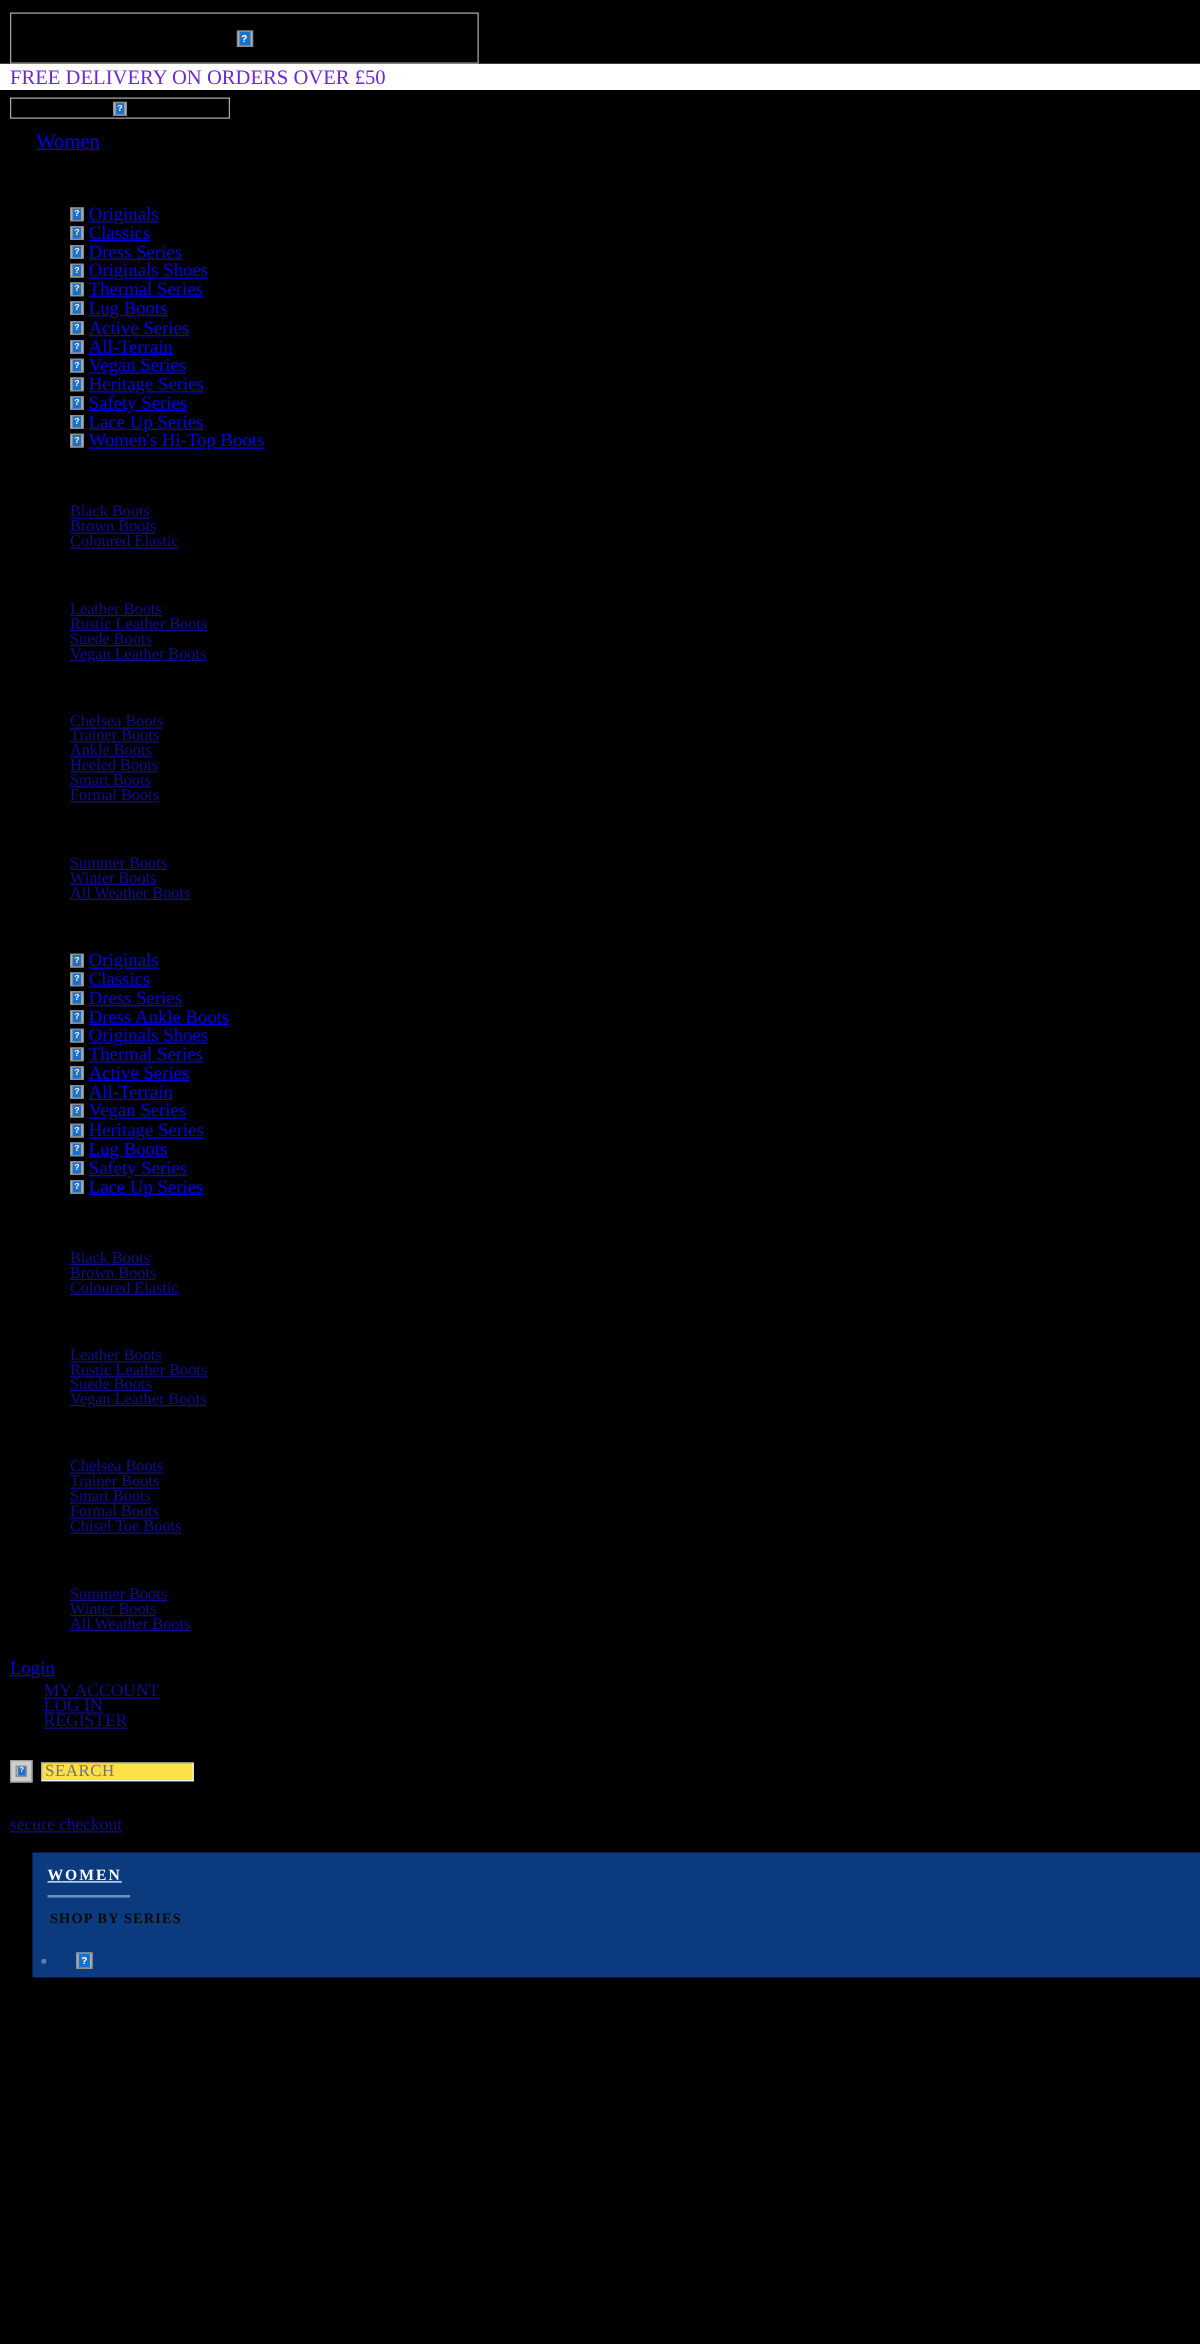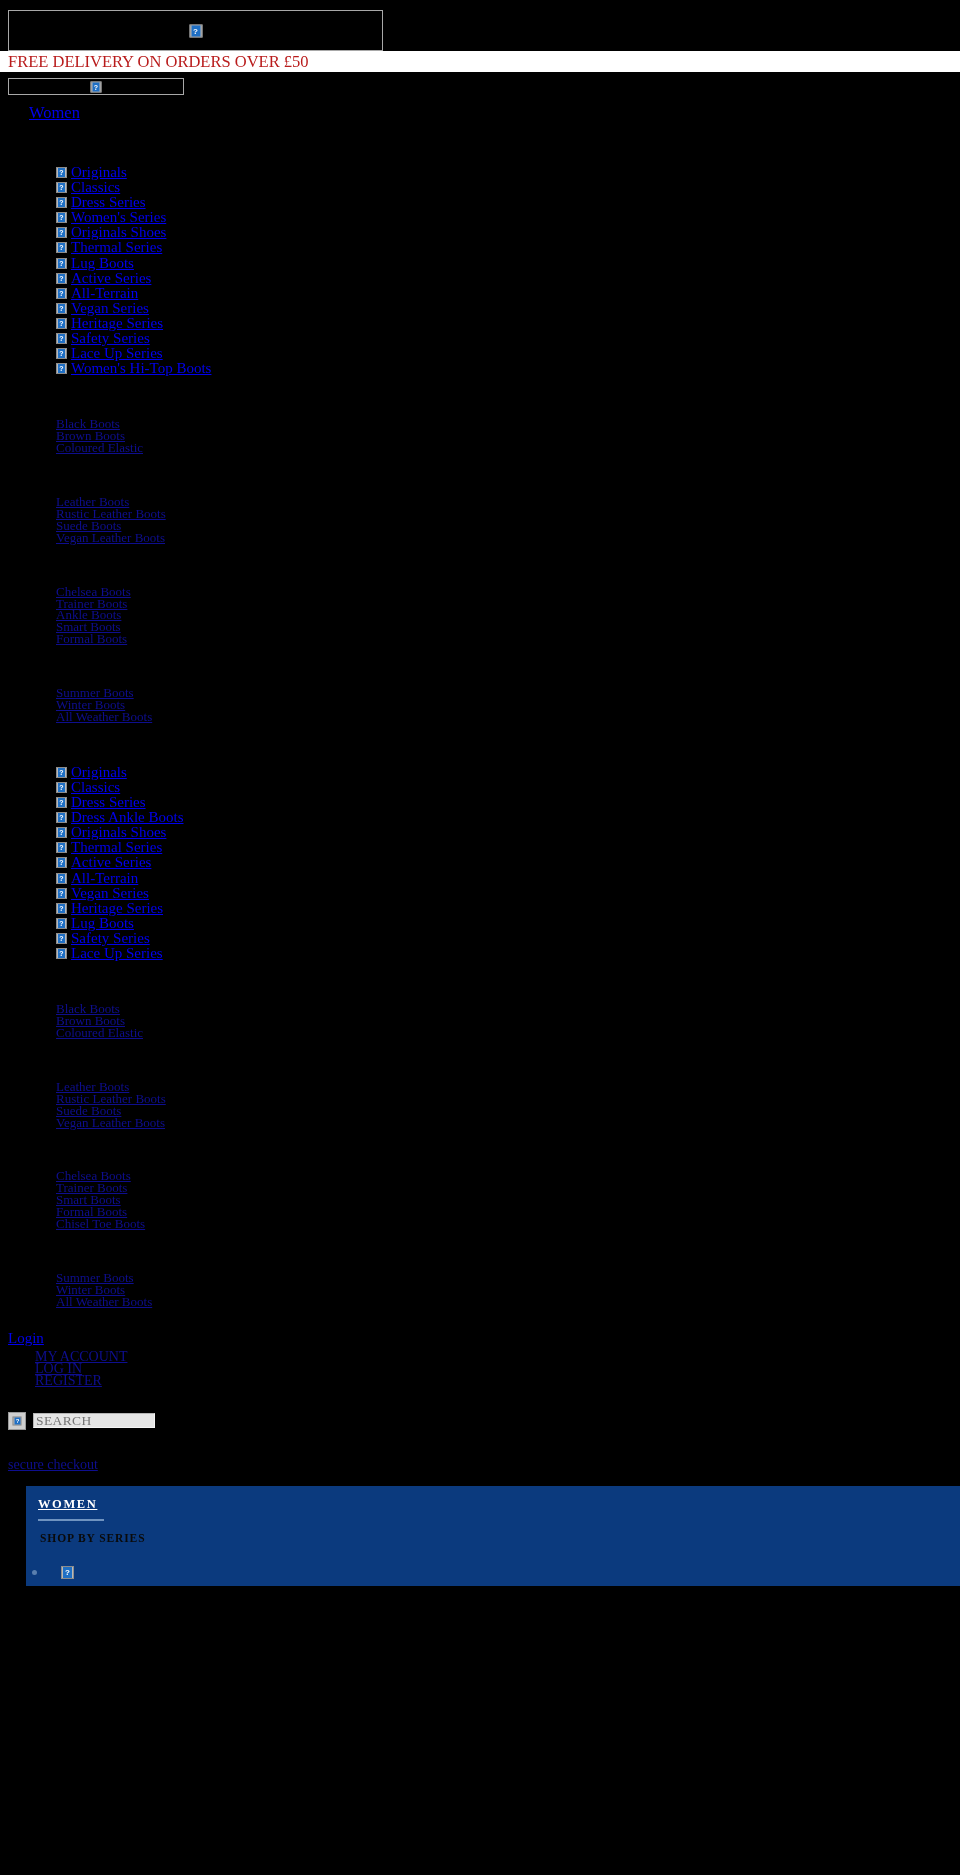--- a/index.html
+++ b/index.html
@@ -51,21 +51,21 @@
     margin: 10px 8px 0 8px;
     width: 375px;
     position: relative;
     box-sizing: border-box;
     background: #000;
   }
   .topbox .brokenimg { position:absolute; left:50%; top:50%; transform: translate(-50%,-50%); }
 
   .promo {
     background: #ffffff;
-    color: #b91c1c;
+    color: #6d28d9;
     font-size: 16.5px;
     line-height: 19px;
     padding: 1px 0 1px 8px;
     width: 100%;
     box-sizing: border-box;
     font-family: "Liberation Serif", "DejaVu Serif", serif;
   }
   .logobox {
     border: 1px solid #a8a8a8;
     height: 17px;
@@ -124,21 +124,21 @@
     background: #cfcfcf;
     border: 1px solid #9a9a9a;
     position: relative;
     box-sizing: border-box;
   }
   .searchbtn .brokenimg { position:absolute; left:50%; top:50%; transform: translate(-50%,-50%); width:9px; height:9px;}
   .searchbtn .brokenimg::after { width:6px; height:7px; line-height:7px; font-size:6px; }
   .searchfield {
     width: 122px;
     height: 15px;
-    background: #e5e5e5;
+    background: #fde047;
     border: 1px solid #b5b5b5;
     border-right-color: #f4f4f4;
     border-bottom-color: #f4f4f4;
     box-sizing: border-box;
     color: #7a7a7a;
     font-size: 13.5px;
     line-height: 13px;
     padding-left: 2px;
     font-family: "Liberation Serif", "DejaVu Serif", serif;
     letter-spacing: 0.4px;
@@ -198,21 +198,20 @@
 
   <div style="height:8px"></div>
   <a class="toplevel">Women</a>
 
   <div class="gap-lg"></div>
 
   <div class="serieslist">
     <div class="row"><span class="brokenimg sm"></span><a>Originals</a></div>
     <div class="row"><span class="brokenimg sm"></span><a>Classics</a></div>
     <div class="row"><span class="brokenimg sm"></span><a>Dress Series</a></div>
-    <div class="row"><span class="brokenimg sm"></span><a>Women's Series</a></div>
     <div class="row"><span class="brokenimg sm"></span><a>Originals Shoes</a></div>
     <div class="row"><span class="brokenimg sm"></span><a>Thermal Series</a></div>
     <div class="row"><span class="brokenimg sm"></span><a>Lug Boots</a></div>
     <div class="row"><span class="brokenimg sm"></span><a>Active Series</a></div>
     <div class="row"><span class="brokenimg sm"></span><a>All-Terrain</a></div>
     <div class="row"><span class="brokenimg sm"></span><a>Vegan Series</a></div>
     <div class="row"><span class="brokenimg sm"></span><a>Heritage Series</a></div>
     <div class="row"><span class="brokenimg sm"></span><a>Safety Series</a></div>
     <div class="row"><span class="brokenimg sm"></span><a>Lace Up Series</a></div>
     <div class="row"><span class="brokenimg sm"></span><a>Women's Hi-Top Boots</a></div>
@@ -234,20 +233,21 @@
     <div class="row"><a class="visited">Suede Boots</a></div>
     <div class="row"><a class="visited">Vegan Leather Boots</a></div>
   </div>
 
   <div class="gap-lg"></div>
 
   <div class="collist">
     <div class="row"><a class="visited">Chelsea Boots</a></div>
     <div class="row"><a class="visited">Trainer Boots</a></div>
     <div class="row"><a class="visited">Ankle Boots</a></div>
+    <div class="row"><a class="visited">Heeled Boots</a></div>
     <div class="row"><a class="visited">Smart Boots</a></div>
     <div class="row"><a class="visited">Formal Boots</a></div>
   </div>
 
   <div class="gap-lg"></div>
 
   <div class="collist">
     <div class="row"><a class="visited">Summer Boots</a></div>
     <div class="row"><a class="visited">Winter Boots</a></div>
     <div class="row"><a class="visited">All Weather Boots</a></div>

